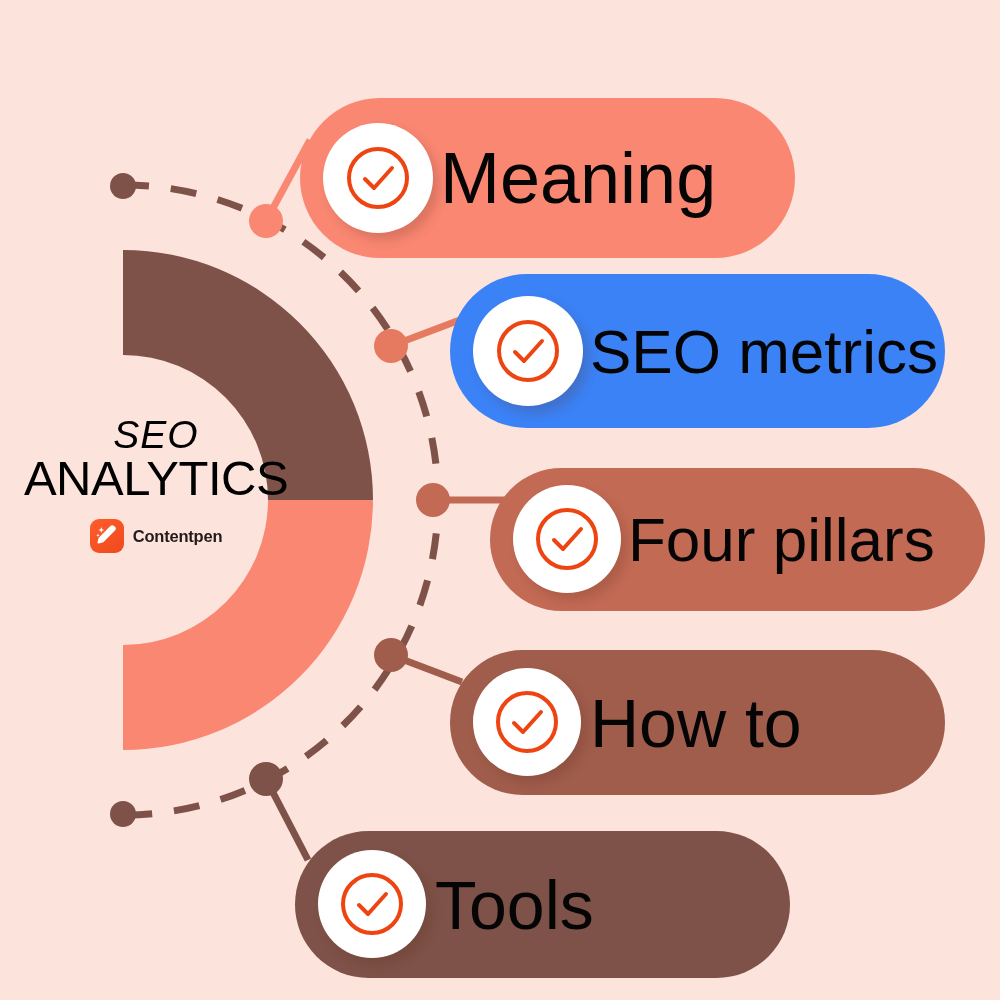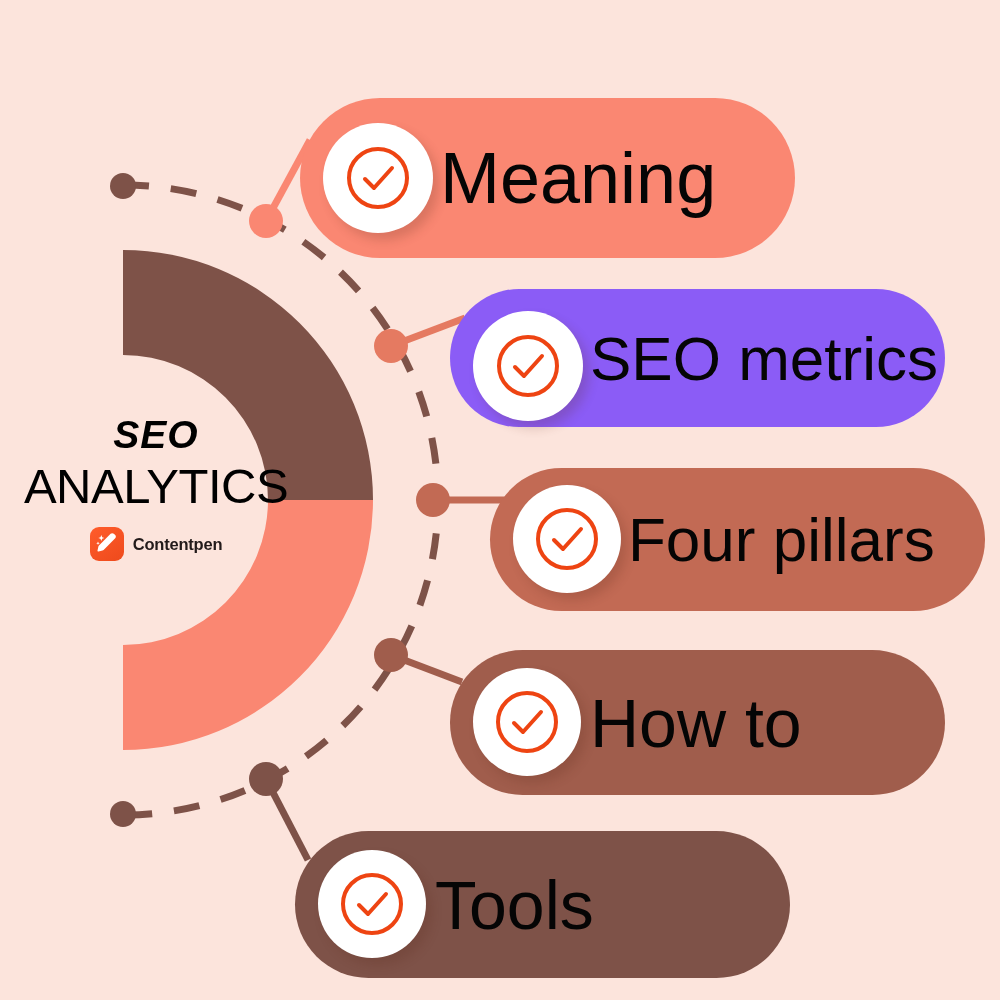--- a/index.html
+++ b/index.html
@@ -34,26 +34,26 @@
     position: absolute;
     left: 0px;
     top: 415px;
     width: 312px;
     text-align: center;
     z-index: 4;
   }
   #brand .seo-word {
     font-family: "Liberation Sans", sans-serif;
     font-style: italic;
-    font-weight: bold;
+    font-weight: normal;
     font-size: 39px;
     letter-spacing: 1px;
     color: #000000;
     line-height: 1.0;
-    margin: 0 0 8px 0;
+    margin: 0 0 0 0;
   }
   #brand .analytics-word {
     font-family: "Liberation Sans", sans-serif;
     font-weight: normal;
     font-size: 49px;
     letter-spacing: -0.5px;
     color: #000000;
     line-height: 1.0;
     margin: 0;
   }
@@ -170,21 +170,21 @@
   <div class="pill" style="left:300px; top:60px; width:495px; height:160px; background:#FA8772;">
     <div class="check-badge" style="left:23px; top:25px; width:110px; height:110px;">
       <svg width="74" height="74" viewBox="0 0 74 74">
         <circle cx="37" cy="37" r="29" fill="none" stroke="#EE4412" stroke-width="4"></circle>
         <path d="M24 38 L33 47 L51 27" fill="none" stroke="#EE4412" stroke-width="4" stroke-linecap="round" stroke-linejoin="round"></path>
       </svg>
     </div>
     <div class="pill-label" style="margin-left:140px; font-size:72px;">Meaning</div>
   </div>
 
-  <div class="pill" style="left:450px; top:251px; width:495px; height:138px; background:#8b5cf6;">
+  <div class="pill" style="left:450px; top:236px; width:495px; height:154px; background:#3b82f6;">
     <div class="check-badge" style="left:23px; top:22px; width:110px; height:110px;">
       <svg width="74" height="74" viewBox="0 0 74 74">
         <circle cx="37" cy="37" r="29" fill="none" stroke="#EE4412" stroke-width="4"></circle>
         <path d="M24 38 L33 47 L51 27" fill="none" stroke="#EE4412" stroke-width="4" stroke-linecap="round" stroke-linejoin="round"></path>
       </svg>
     </div>
     <div class="pill-label" style="margin-left:140px; font-size:62px;">SEO metrics</div>
   </div>
 
   <div class="pill" style="left:450px; top:612px; width:495px; height:145px; background:#A05D4C;">

